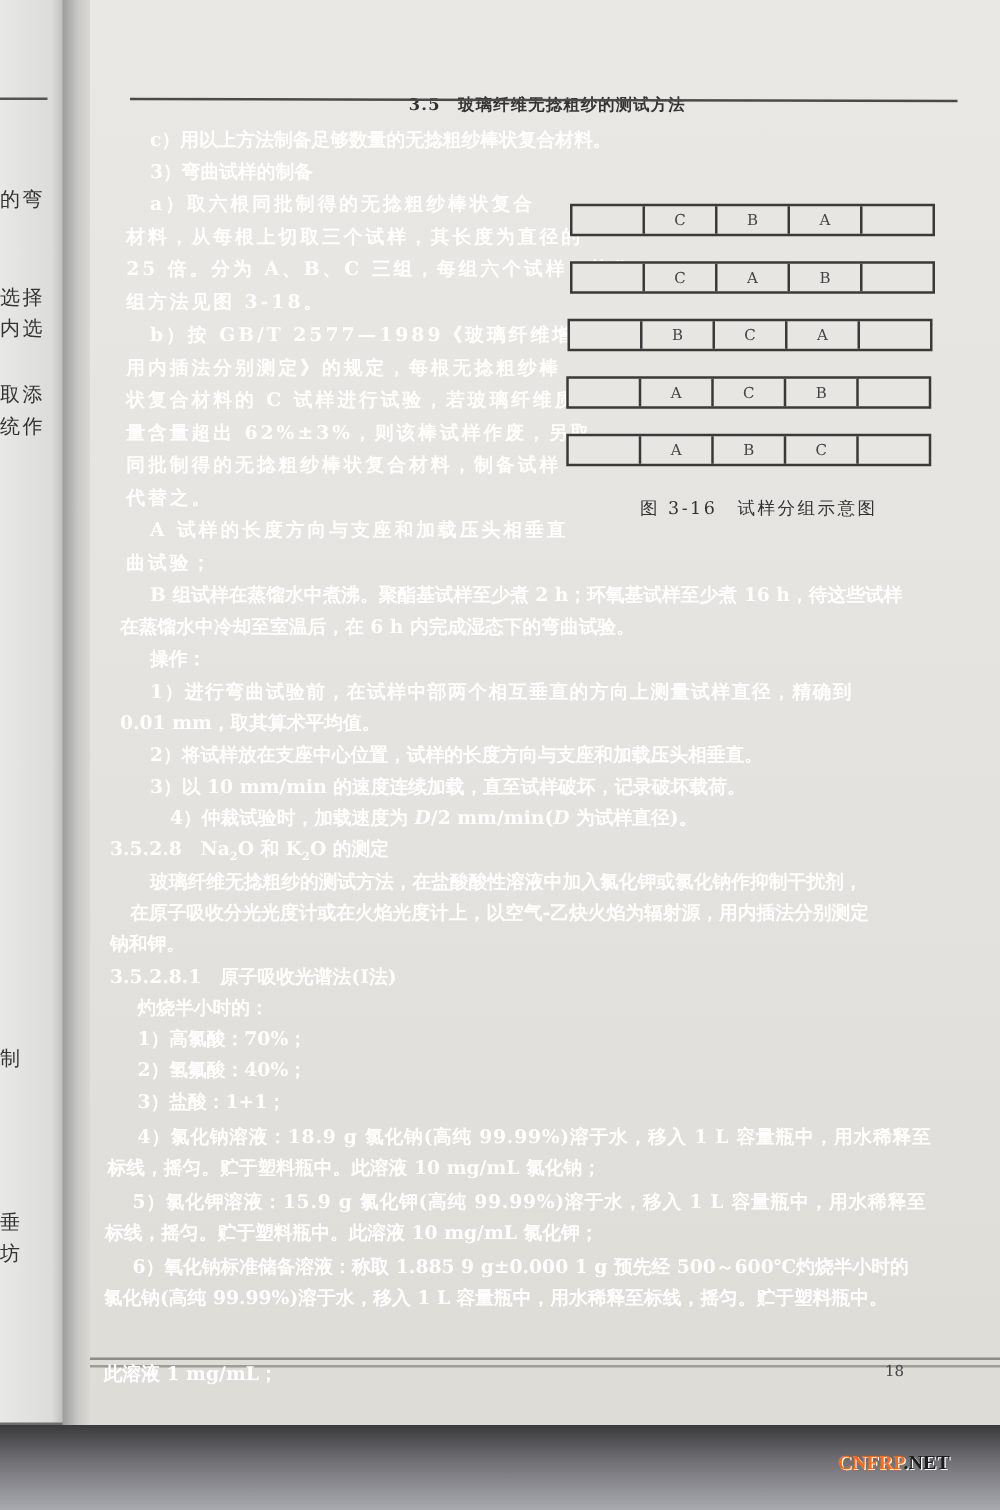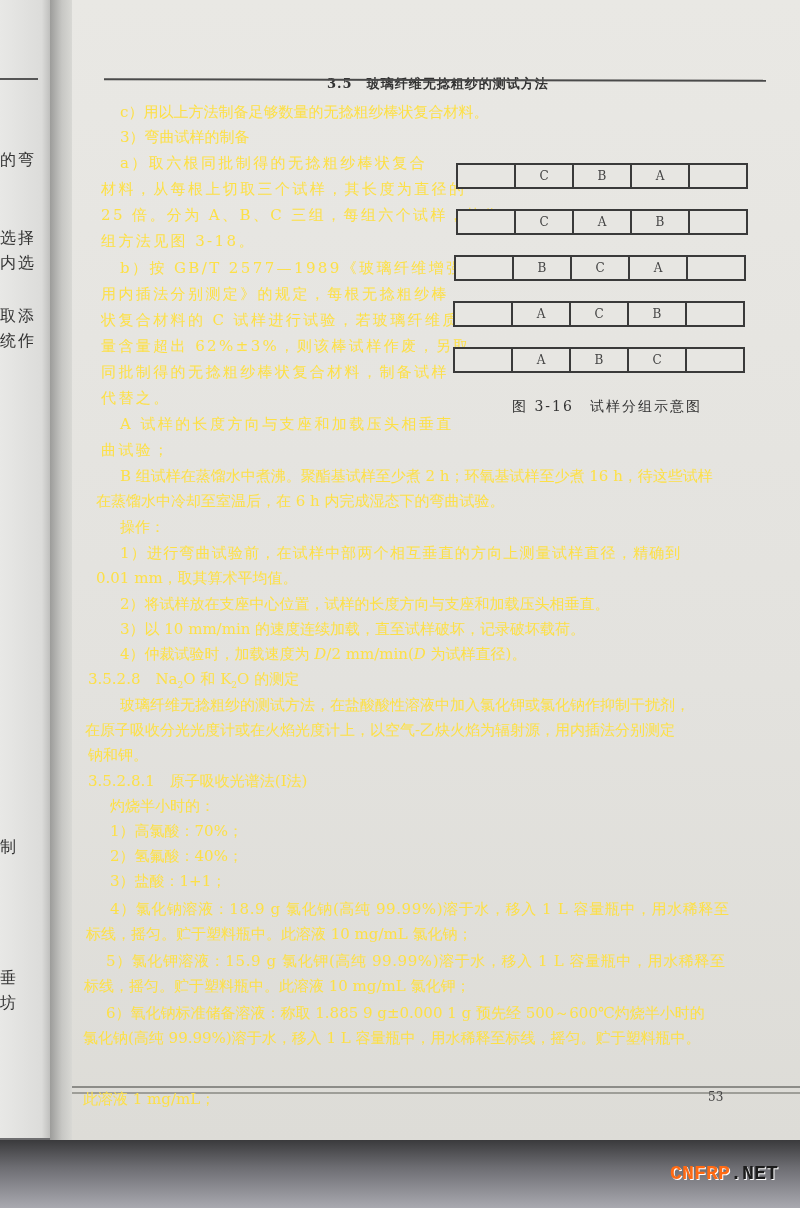--- a/index.html
+++ b/index.html
@@ -30,34 +30,34 @@
   .page-edge {
     position:absolute; left:72px; top:1086px; width:728px; height:4px;
     border-top:2px solid #8c8c88; border-bottom:2px solid #9e9e98;
   }
   .running-head {
     position:absolute; left:327px; top:64px; font-size:13px; font-weight:bold;
     letter-spacing:1px; color:#333; white-space:nowrap;margin-top:11px;
   }
   .running-head .num { margin-right:14px; }
   .head-rule { position:absolute; left:104px; top:79px; width:662px; height:2px; background:#4a4a4a; transform:rotate(0.15deg); }
-  .t { position:absolute; font-size:15px; line-height:22px; white-space:nowrap; color:#fde047; }
+  .t { position:absolute; font-size:15px; line-height:22px; white-space:nowrap; color:#ffffff;font-weight:bold; }
   .tn { letter-spacing:2.4px; }
   .figure { position:absolute; left:456px; top:163px; width:292px; }
   .strip {
     position:absolute; left:0; height:22px; width:288px;
     border:2px solid #3a3a3a; display:flex; background:#e7e6e2;
   }
   .cell { flex:1; border-right:2px solid #3a3a3a; font-size:12px; text-align:center; line-height:22px; color:#444; }
   .cell:last-child { border-right:none; }
   .fig-caption { position:absolute; left:512px; top:398px; font-size:14px; letter-spacing:2px; color:#333; white-space:nowrap; }
   .page-number { position:absolute; left:708px; top:1090px; font-size:12px; color:#444; }
   .logo {
-    position:absolute; left:670px; top:1162px; font-family:Liberation Mono, monospace;
-    font-weight:bold; font-size:20px; letter-spacing:0px;
+    position:absolute; left:670px; top:1162px; font-family:Liberation Serif, serif;
+    font-weight:bold; font-size:16px; letter-spacing:0px;
   }
   .logo .a { color:#ff6a13; text-shadow:1px 1px 0 #fff; }
   .logo .b { color:#1c1c1c; text-shadow:1px 1px 0 #fff; }
   sub { font-size:9px; }
   i.v { font-style:italic; }
 </style>
 </head>
 <body>
 
 <div class="left-page">
@@ -139,43 +139,43 @@
 <div class="fig-caption">图 3-16　试样分组示意图</div>
 
 <div class="t" style="left:120px;top:465px">B 组试样在蒸馏水中煮沸。聚酯基试样至少煮 2 h；环氧基试样至少煮 16 h，待这些试样</div>
 <div class="t" style="left:96px;top:490px">在蒸馏水中冷却至室温后，在 6 h 内完成湿态下的弯曲试验。</div>
 <div class="t" style="left:120px;top:516px">操作：</div>
 
 <div class="t" style="left:120px;top:542px;letter-spacing:1.2px">1）进行弯曲试验前，在试样中部两个相互垂直的方向上测量试样直径，精确到</div>
 <div class="t" style="left:96px;top:567px">0.01 mm，取其算术平均值。</div>
 <div class="t" style="left:120px;top:593px">2）将试样放在支座中心位置，试样的长度方向与支座和加载压头相垂直。</div>
 <div class="t" style="left:120px;top:618px">3）以 10 mm/min 的速度连续加载，直至试样破坏，记录破坏载荷。</div>
-<div class="t" style="left:120px;top:643px">
+<div class="t" style="left:136px;top:643px">
   <span>4）仲裁试验时，加载速度为 </span><i class="v">D</i><span>/2 mm/min(</span><i class="v">D</i><span> 为试样直径)。</span>
 </div>
 
 <div class="t" style="left:88px;top:668px">
   <span>3.5.2.8</span>　<span>Na</span><sub>2</sub><span>O 和 K</span><sub>2</sub><span>O 的测定</span>
 </div>
 
 <div class="t" style="left:120px;top:694px">玻璃纤维无捻粗纱的测试方法，在盐酸酸性溶液中加入氯化钾或氯化钠作抑制干扰剂，</div>
-<div class="t" style="left:85px;top:719px">在原子吸收分光光度计或在火焰光度计上，以空气-乙炔火焰为辐射源，用内插法分别测定</div>
+<div class="t" style="left:104px;top:719px">在原子吸收分光光度计或在火焰光度计上，以空气-乙炔火焰为辐射源，用内插法分别测定</div>
 <div class="t" style="left:88px;top:744px">钠和钾。</div>
 
 <div class="t" style="left:88px;top:770px">3.5.2.8.1　原子吸收光谱法(Ⅰ法)</div>
 <div class="t" style="left:110px;top:795px">灼烧半小时的：</div>
 <div class="t" style="left:110px;top:820px">1）高氯酸：70%；</div>
 <div class="t" style="left:110px;top:845px">2）氢氟酸：40%；</div>
 <div class="t" style="left:110px;top:870px">3）盐酸：1+1；</div>
 
 <div class="t" style="left:110px;top:898px;letter-spacing:0.6px">4）氯化钠溶液：18.9 g 氯化钠(高纯 99.99%)溶于水，移入 1 L 容量瓶中，用水稀释至</div>
 <div class="t" style="left:86px;top:923px">标线，摇匀。贮于塑料瓶中。此溶液 10 mg/mL 氯化钠；</div>
 <div class="t" style="left:106px;top:950px;letter-spacing:0.6px">5）氯化钾溶液：15.9 g 氯化钾(高纯 99.99%)溶于水，移入 1 L 容量瓶中，用水稀释至</div>
 <div class="t" style="left:84px;top:975px">标线，摇匀。贮于塑料瓶中。此溶液 10 mg/mL 氯化钾；</div>
 <div class="t" style="left:106px;top:1002px">6）氧化钠标准储备溶液：称取 1.885 9 g±0.000 1 g 预先经 500～600℃灼烧半小时的</div>
 <div class="t" style="left:83px;top:1027px">氯化钠(高纯 99.99%)溶于水，移入 1 L 容量瓶中，用水稀释至标线，摇匀。贮于塑料瓶中。</div>
 <div class="t" style="left:83px;top:1088px">此溶液 1 mg/mL；</div>
 
-<div class="page-number">53</div>
+<div class="page-number">18</div>
 
 <div class="logo">
   <span class="a">CNFRP</span><span class="b">.NET</span>
 </div>
 
 </body></html>

